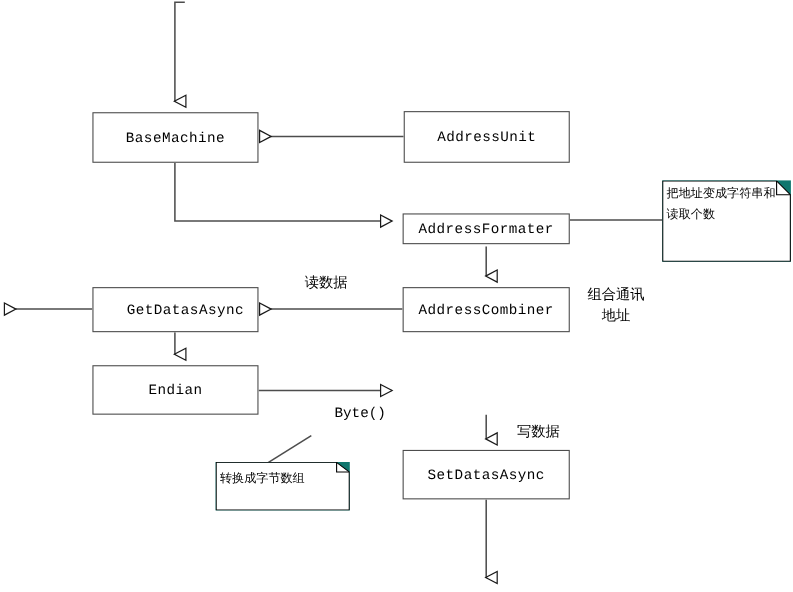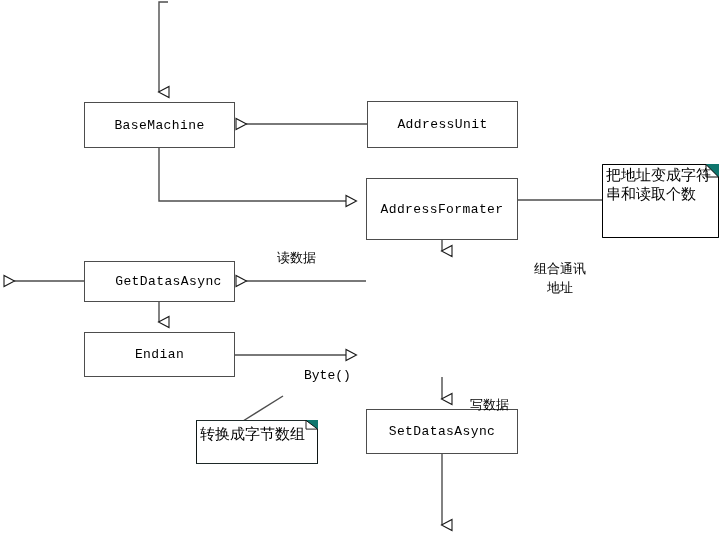--- a/index.html
+++ b/index.html
@@ -35,21 +35,21 @@
     font-size: 13px;
     color: #000000;
     letter-spacing: 0.4px;
     z-index: 3;
   }
   .note {
     position: absolute;
     box-sizing: border-box;
     background: #0f766e;
     font-family: "DejaVu Sans", "Liberation Sans", sans-serif;
-    font-size: 15px;
+    font-size: 11px;
     color: #000000;
     z-index: 3;
     line-height: 19px;
   }
   .note .note-body {
     position: absolute;
     left: 0;
     top: 0;
     width: 100%;
     height: 100%;
@@ -126,28 +126,31 @@
   </svg>
 
   <div class="node" style="left:84px; top:102px; width:151px; height:46px;">
     <span>BaseMachine</span>
   </div>
 
   <div class="node" style="left:367px; top:101px; width:151px; height:47px;">
     <span>AddressUnit</span>
   </div>
 
-  <div class="node" style="left:366px; top:178px; width:152px; height:62px;">
+  <div class="node" style="left:366px; top:194px; width:152px; height:28px;">
     <span>AddressFormater</span>
   </div>
 
   <div class="node" style="left:84px; top:261px; width:151px; height:41px;padding-left:18px;">
     <span>GetDatasAsync</span>
   </div>
 
+  <div class="node" style="left:366px; top:261px; width:152px; height:41px;">
+    <span>AddressCombiner</span>
+  </div>
 
   <div class="node" style="left:84px; top:332px; width:151px; height:45px;">
     <span>Endian</span>
   </div>
 
 
   <div class="node" style="left:366px; top:409px; width:152px; height:45px;">
     <span>SetDatasAsync</span>
   </div>
 
@@ -166,15 +169,15 @@
     </svg>
     <div class="note-body" style="padding-top:5px;">转换成字节数组</div>
   </div>
 
   <div class="edge-label" style="left:277px; top:248px;">读数据</div>
 
   <div class="edge-label center" style="left:529px; top:259px; width:62px; white-space:normal;">组合通讯地址</div>
 
   <div class="edge-label mono" style="left:256px; top:366px;margin-left:48px;">Byte()</div>
 
-  <div class="edge-label" style="left:470px; top:383px;margin-top:12px;">写数据</div>
+  <div class="edge-label" style="left:470px; top:383px;">写数据</div>
 
 </div>
 
 </body></html>

